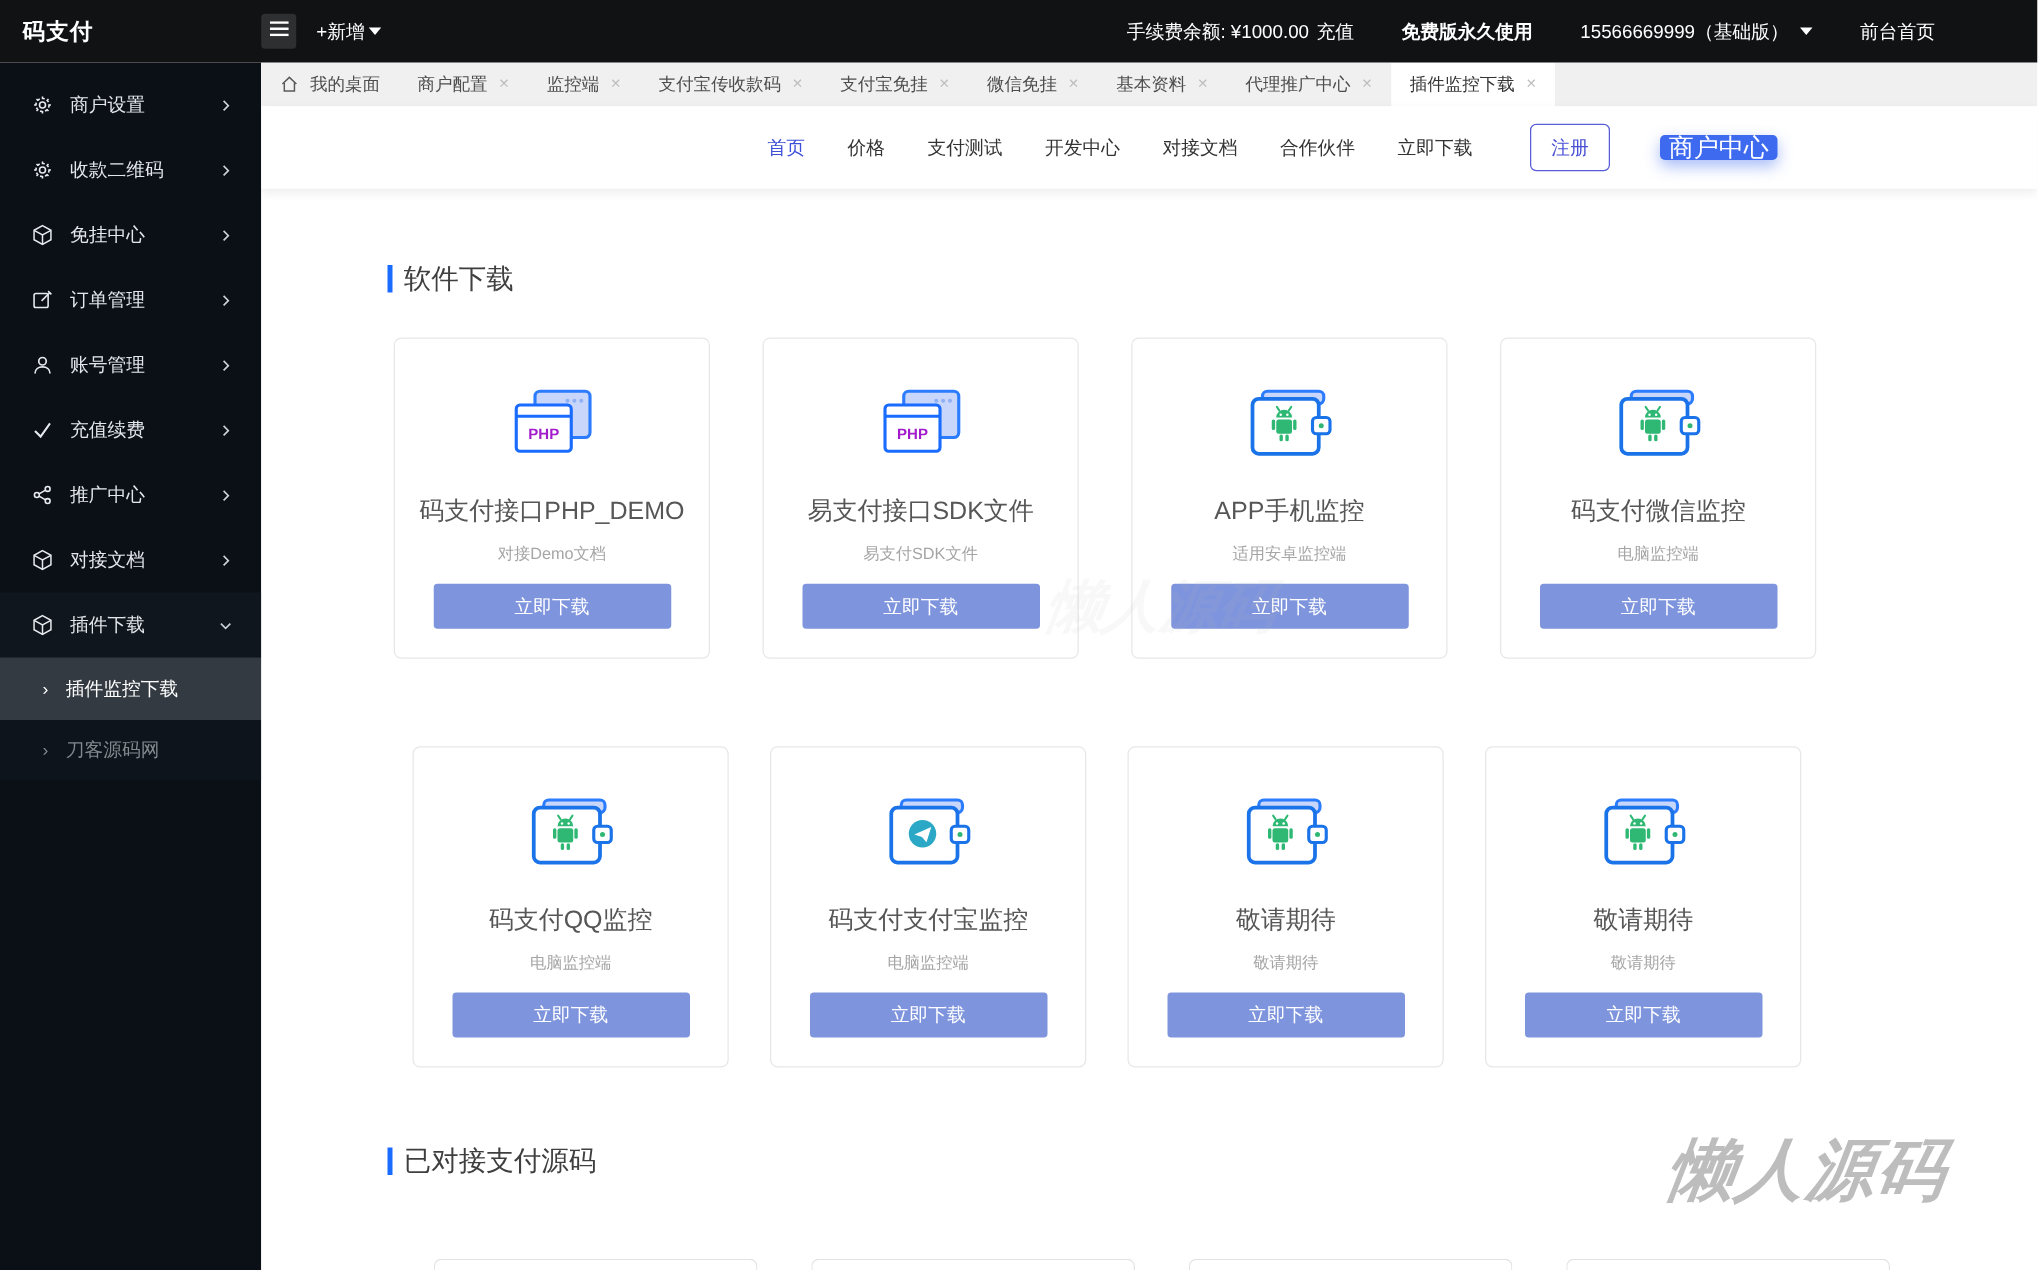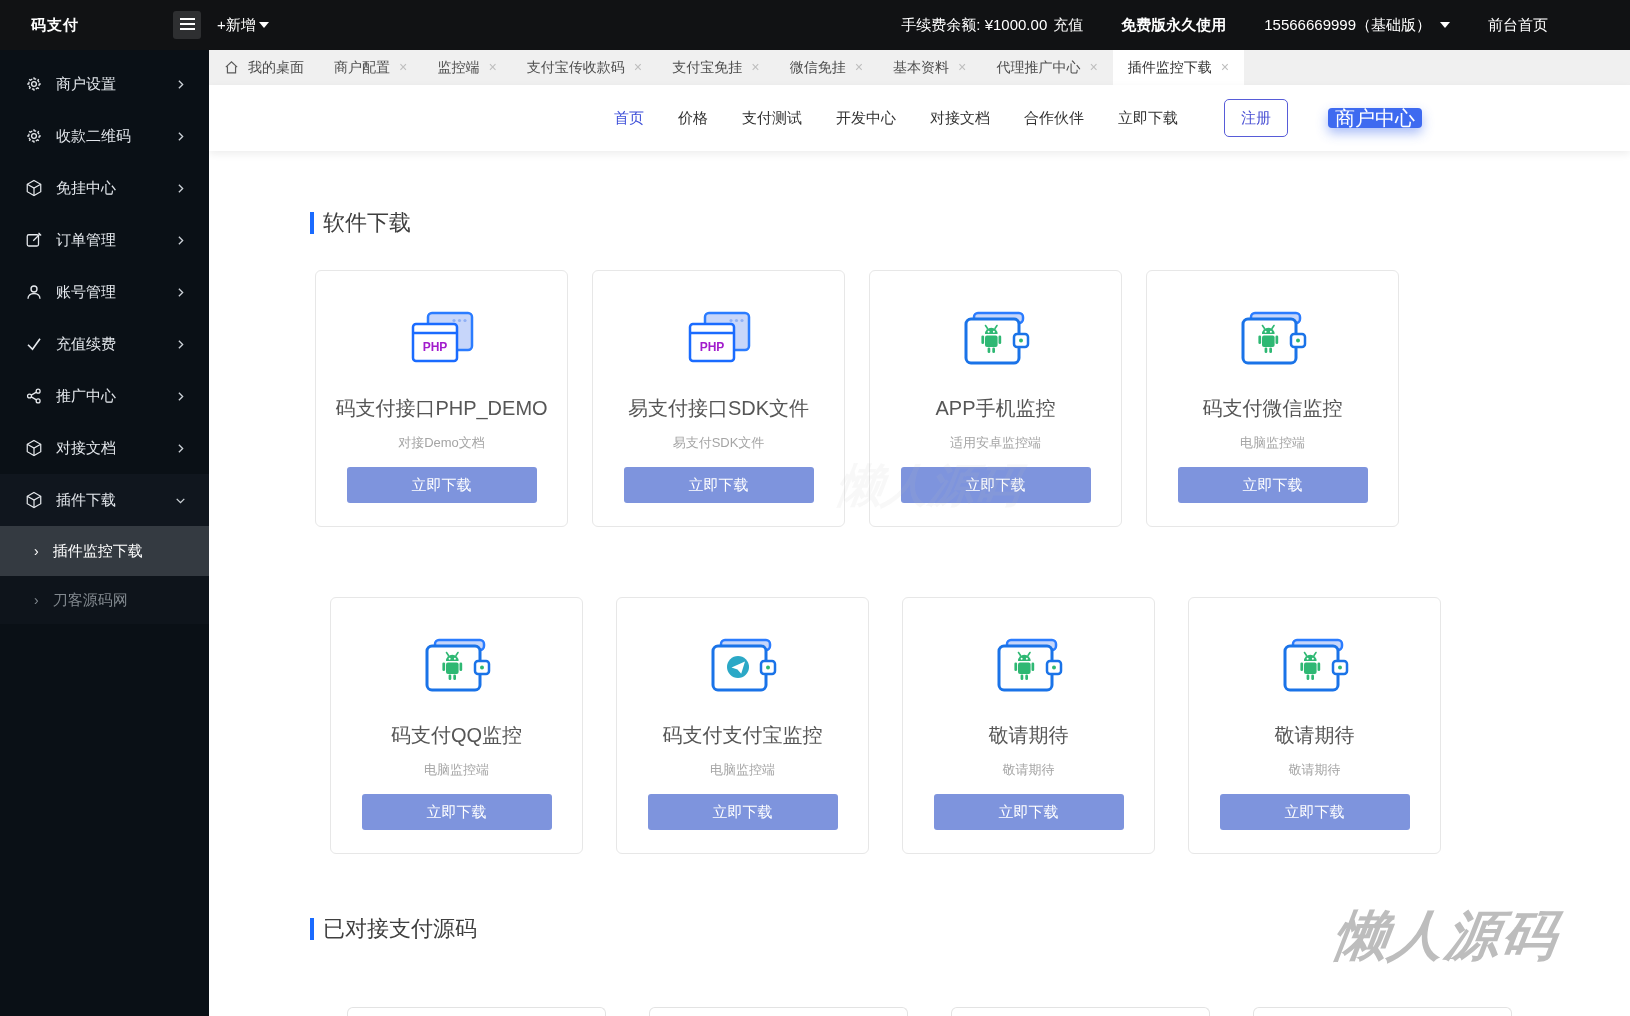--- a/index.html
+++ b/index.html
@@ -1,20 +1,20 @@
 <!DOCTYPE html>
 <html><head>
 <meta charset="utf-8">
 <style>
   * { margin:0; padding:0; box-sizing:border-box; }
   html,body { width:1630px; height:1016px; overflow:hidden; font-family:"Liberation Sans","DejaVu Sans",sans-serif; background:#fff; }
 
   
   .topbar { height:50px; background:#111214; display:flex; align-items:center; color:#fff; position:relative; z-index:10; }
-  .logo { width:173px; padding-left:31px; font-size:15px; font-weight:bold; letter-spacing:1px; }
+  .logo { width:209px; padding-left:18px; font-size:18px; font-weight:bold; letter-spacing:1px; }
   .hamburger { width:28px; height:28px; background:#2e2f31; border-radius:3px; display:flex; align-items:center; justify-content:center; cursor:pointer; }
   .addnew { margin-left:16px; font-size:15px; display:flex; align-items:center; gap:3px; cursor:pointer; }
   .caret-down { width:0; height:0; border-left:5px solid transparent; border-right:5px solid transparent; border-top:6px solid #fff; }
   .topbar-right { margin-left:auto; display:flex; align-items:center; gap:38px; padding-right:82px; font-size:15px; }
   .fee { display:flex; gap:6px; }
   .fee .recharge { cursor:pointer; }
   .free-version { font-weight:bold; }
   .account { display:flex; align-items:center; gap:9px; cursor:pointer; }
   .front-home { cursor:pointer; }
 
@@ -48,21 +48,21 @@
   .btn-merchant { margin-left:20px; width:94px; height:20px; background:#3e6af0; border-radius:4px; color:#fff; font-size:20px; display:flex; align-items:center; justify-content:center; cursor:pointer; box-shadow:0 5px 12px rgba(62,106,240,.45); }
 
   
   .content { position:relative; height:865px; }
   .section-title { display:flex; align-items:center; margin-left:101px; }
   .section-title .bar { width:4px; height:22px; background:#1a6bff; margin-right:9px; }
   .section-title .txt { font-size:22px; color:#3f3f3f; font-weight:500; }
   .t1 { padding-top:57px; }
   .t2 { margin-top:60px; }
 
-  .cards-row { display:flex; gap:24px; }
+  .cards-row { display:flex; gap:42px; }
   .row1 { margin-left:106px; margin-top:32px; }
   .row2 { margin-left:121px; margin-top:70px; gap:33px; }
   .card { width:253px; height:257px; background:#fff; border:1px solid #e7e7e7; border-radius:6px; display:flex; flex-direction:column; align-items:center; }
   .card .c-icon { margin-top:40px; height:56px; display:flex; align-items:center; justify-content:center; }
   .card .c-title { margin-top:28px; font-size:20px; color:#565656; }
   .card .c-sub { margin-top:12px; font-size:13px; color:#a5a5a5; }
   .card .c-btn { margin-top:15px; width:190px; height:36px; background:#7e94dd; border-radius:3px; color:#fff; font-size:15px; display:flex; align-items:center; justify-content:center; cursor:pointer; }
 
   .partial-row { display:flex; gap:43px; margin-left:138px; margin-top:63px; }
   .partial-card { width:259px; height:10px; border:1px solid #e3e3e3; border-bottom:none; border-radius:6px 6px 0 0; background:#fff; }

